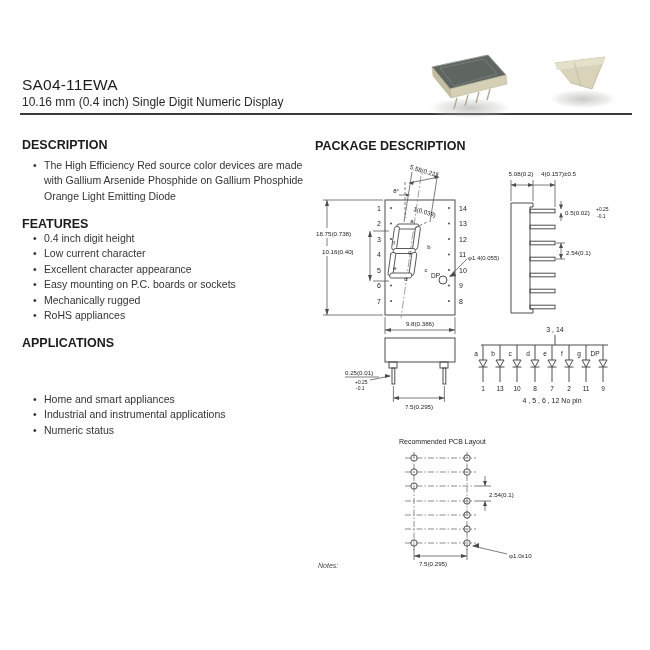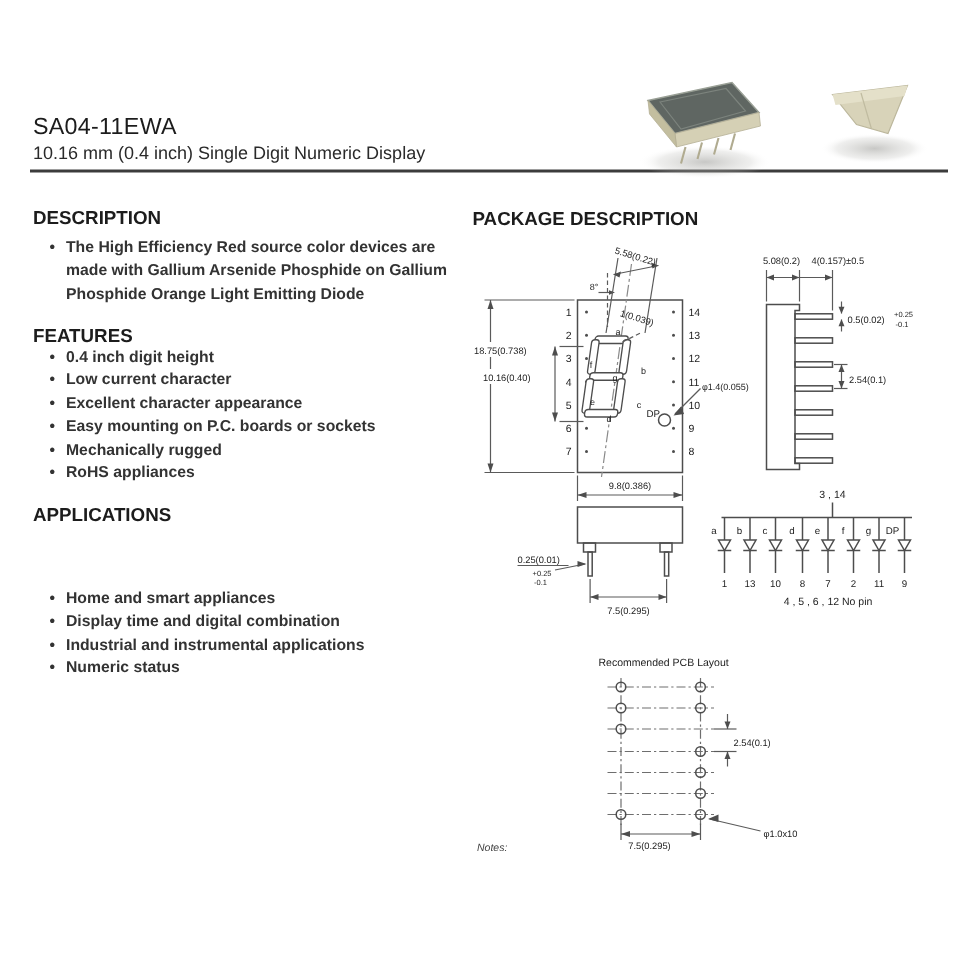--- a/index.html
+++ b/index.html
@@ -3,21 +3,21 @@
 <meta charset="utf-8">
 <style>
   html,body{margin:0;padding:0;}
   body{width:650px;height:650px;position:relative;background:#ffffff;overflow:hidden;
        font-family:"Liberation Sans",sans-serif;color:#2e2e2e;}
   .abs{position:absolute;}
   .title{font-size:15.5px;font-weight:normal;color:#1c1c1c;letter-spacing:.2px;}
   .subtitle{font-size:12px;color:#2a2a2a;}
   .rule{border-top:2px solid #3c3c3c;width:612px;}
   .h1{font-size:12.5px;font-weight:bold;color:#1c1c1c;}
-  ul.blist{list-style:none;margin:0;padding:0;width:282px;font-weight:bold;}
+  ul.blist{list-style:none;margin:0;padding:0;width:282px;}
   ul.blist li{position:relative;padding-left:12px;font-size:10.5px;line-height:15.4px;color:#333;}
   ul.blist li::before{content:"\2022";position:absolute;left:1px;top:0;color:#333;}
   .notes{font-size:7px;font-style:italic;color:#444;}
   svg text{font-family:"Liberation Sans",sans-serif;fill:#222;stroke:none;}
   svg .ln{stroke:#4d4d4d;stroke-width:1;fill:none;}
   svg .thin{stroke:#5a5a5a;stroke-width:.8;fill:none;}
   svg .seg{stroke:#4d4d4d;stroke-width:.9;fill:#ffffff;}
   svg .fillc{fill:#4d4d4d;stroke:none;}
   svg .whitebg{fill:#ffffff;stroke:none;}
   svg .cl{stroke:#8a8a8a;stroke-width:.8;fill:none;stroke-dasharray:8 2 2 2;}
@@ -71,21 +71,20 @@
   <li>Low current character</li>
   <li>Excellent character appearance</li>
   <li>Easy mounting on P.C. boards or sockets</li>
   <li>Mechanically rugged</li>
   <li>RoHS appliances</li>
 </ul>
 
 <div class="abs h1" style="left:22px;top:336px;">APPLICATIONS</div>
 <ul class="blist abs" style="left:32px;top:352px;margin-top:40px;">
   <li>Home and smart appliances</li>
-  <li>Display time and digital combination</li>
   <li>Industrial and instrumental applications</li>
   <li>Numeric status</li>
 </ul>
 
 <div class="abs h1" style="left:315px;top:139px;">PACKAGE DESCRIPTION</div>
 
 <svg class="abs" style="left:315px;top:160px;" width="335" height="420" viewBox="0 0 335 420">
 
   <g>
     <rect class="ln" x="70" y="40" width="70" height="115"></rect>

